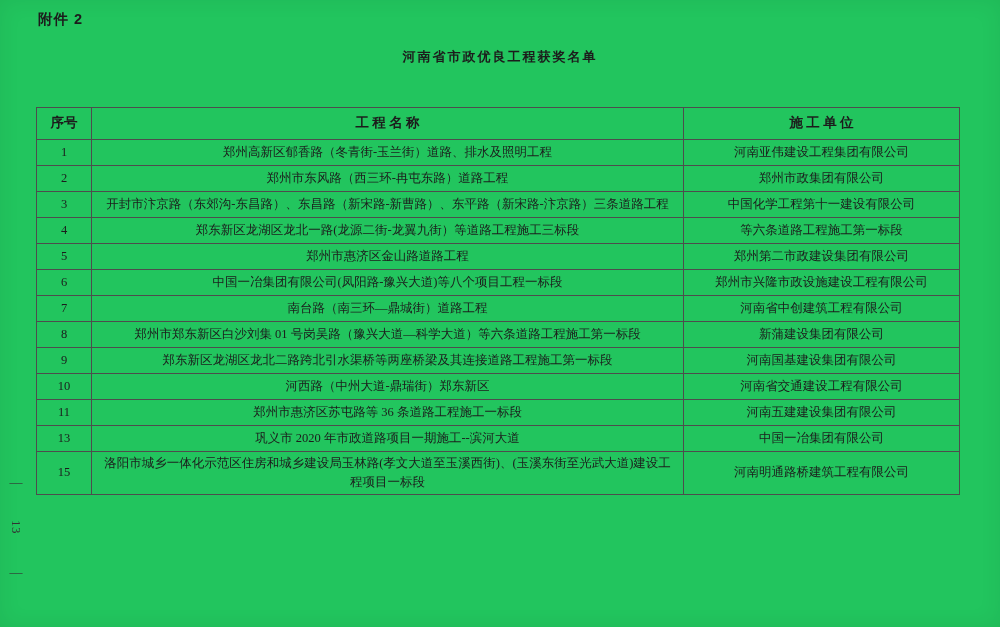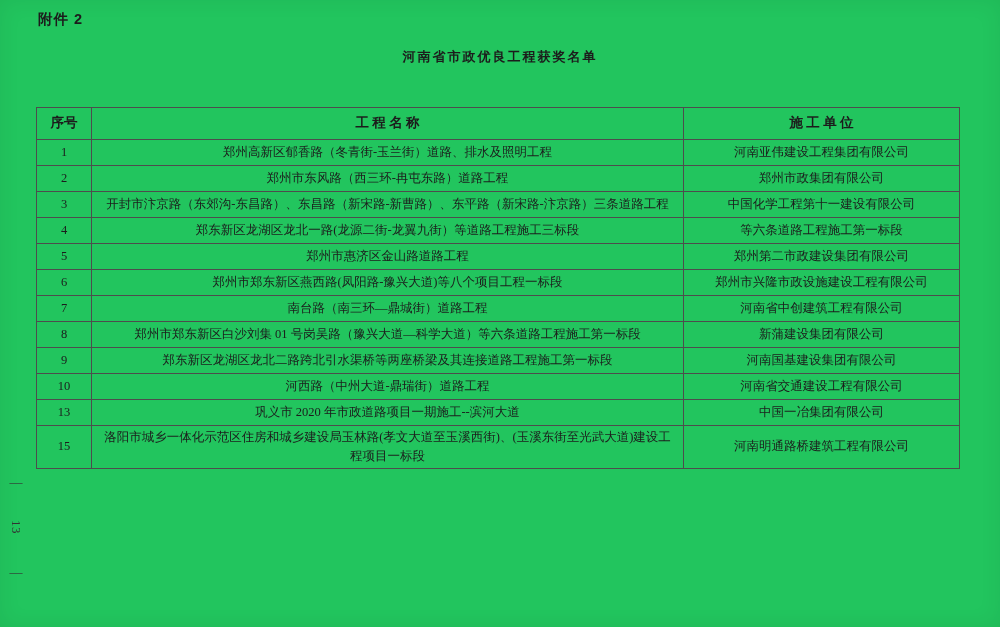--- a/index.html
+++ b/index.html
@@ -111,42 +111,47 @@
           <td class="cell-project">郑东新区龙湖区龙北一路(龙源二街-龙翼九街）等道路工程施工三标段</td>
           <td class="cell-unit">等六条道路工程施工第一标段</td>
         </tr>
         <tr>
           <td class="cell-no">5</td>
           <td class="cell-project">郑州市惠济区金山路道路工程</td>
           <td class="cell-unit">郑州第二市政建设集团有限公司</td>
         </tr>
         <tr>
           <td class="cell-no">6</td>
-          <td class="cell-project">郑州市郑东新区燕西路(凤阳路-豫兴大道)等八个项目工程一标段</td>
+          <td class="cell-project">中国一冶集团有限公司(凤阳路-豫兴大道)等八个项目工程一标段</td>
           <td class="cell-unit">郑州市兴隆市政设施建设工程有限公司</td>
         </tr>
         <tr>
           <td class="cell-no">7</td>
           <td class="cell-project">南台路（南三环—鼎城街）道路工程</td>
           <td class="cell-unit">河南省中创建筑工程有限公司</td>
         </tr>
         <tr>
           <td class="cell-no">8</td>
           <td class="cell-project">郑州市郑东新区白沙刘集 01 号岗吴路（豫兴大道—科学大道）等六条道路工程施工第一标段</td>
           <td class="cell-unit">新蒲建设集团有限公司</td>
         </tr>
         <tr>
           <td class="cell-no">9</td>
           <td class="cell-project">郑东新区龙湖区龙北二路跨北引水渠桥等两座桥梁及其连接道路工程施工第一标段</td>
           <td class="cell-unit">河南国基建设集团有限公司</td>
         </tr>
         <tr>
           <td class="cell-no">10</td>
-          <td class="cell-project">河西路（中州大道-鼎瑞街）道路工程</td>
+          <td class="cell-project">河西路（中州大道-鼎瑞街）郑东新区</td>
           <td class="cell-unit">河南省交通建设工程有限公司</td>
+        </tr>
+        <tr>
+          <td class="cell-no">11</td>
+          <td class="cell-project">郑州市惠济区苏屯路等 36 条道路工程施工一标段</td>
+          <td class="cell-unit">河南五建建设集团有限公司</td>
         </tr>
         <tr>
           <td class="cell-no">13</td>
           <td class="cell-project">巩义市 2020 年市政道路项目一期施工--滨河大道</td>
           <td class="cell-unit">中国一冶集团有限公司</td>
         </tr>
         <tr class="tall">
           <td class="cell-no">15</td>
           <td class="cell-project">洛阳市城乡一体化示范区住房和城乡建设局玉林路(孝文大道至玉溪西街)、(玉溪东街至光武大道)建设工程项目一标段</td>
           <td class="cell-unit">河南明通路桥建筑工程有限公司</td>

